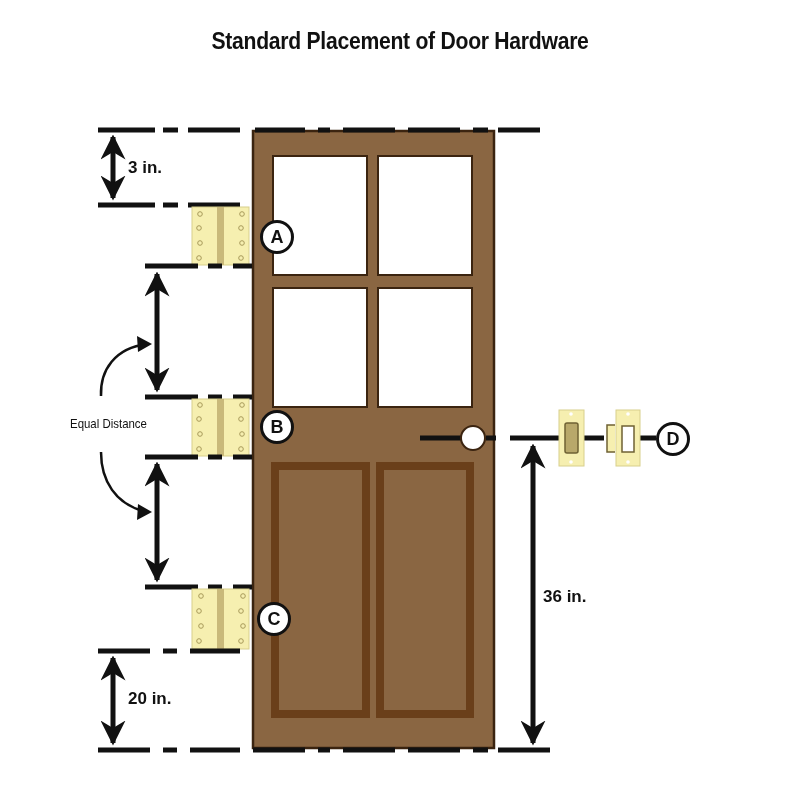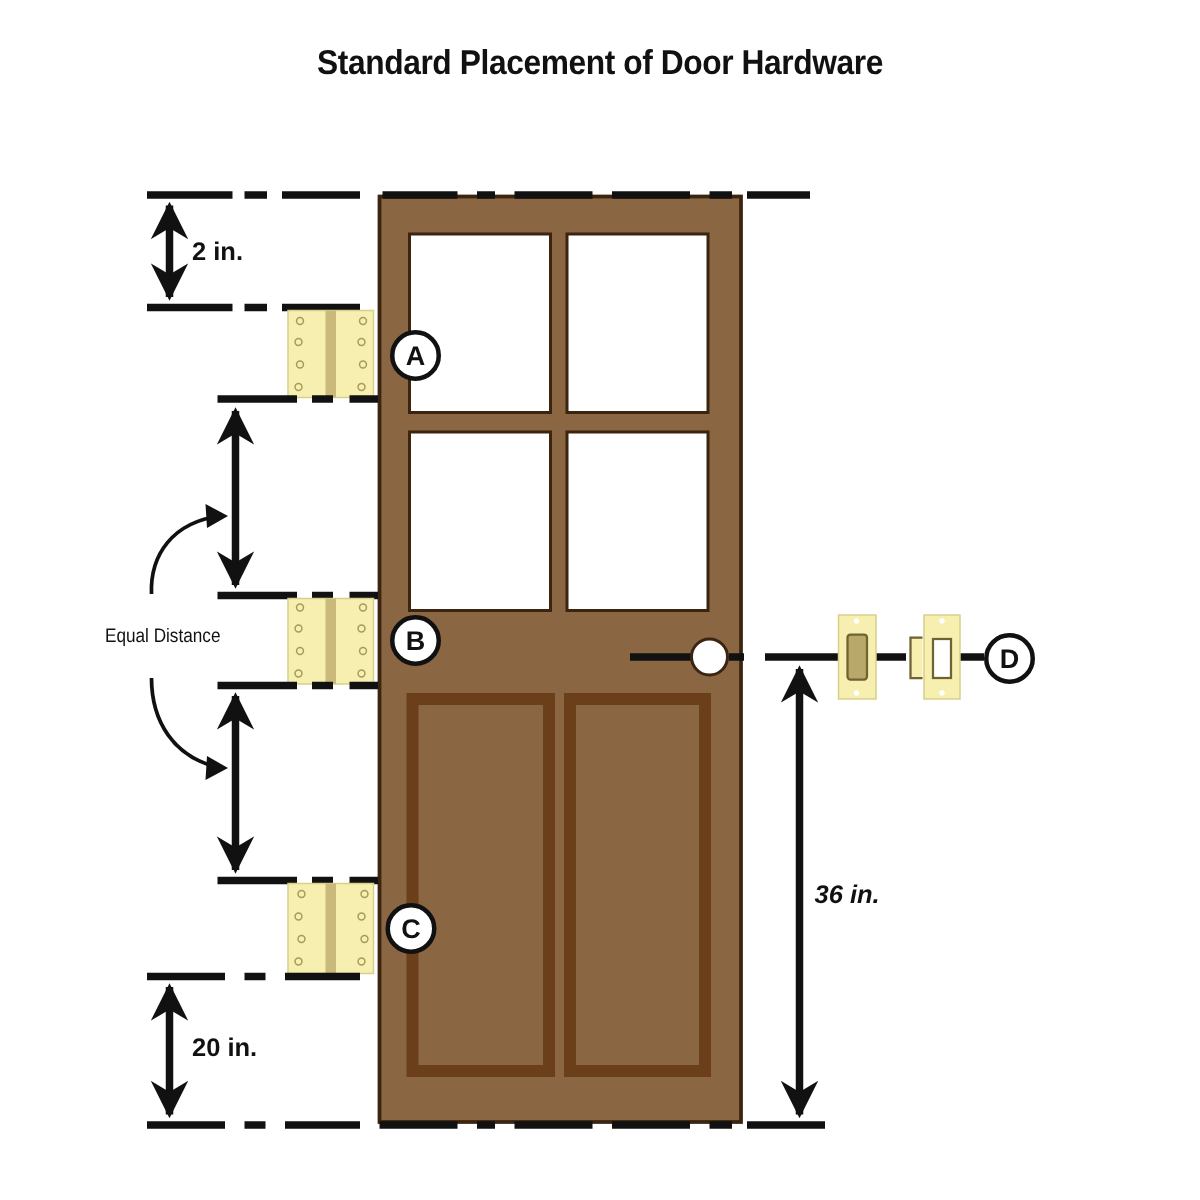--- a/index.html
+++ b/index.html
@@ -184,21 +184,21 @@
   </g>
   <g>
     <path d="M615,425 L607,425 L607,452 L615,452" fill="#f6efb0" stroke="#6f6233" stroke-width="1.5"></path>
     <rect x="616" y="410" width="24" height="56" fill="#f6efb0" stroke="#d8cf8c" stroke-width="1"></rect>
     <rect x="622" y="426" width="12" height="26" fill="#ffffff" stroke="#6f6233" stroke-width="1.5"></rect>
     <circle cx="628" cy="414" r="1.8" fill="#ffffff"></circle>
     <circle cx="628" cy="462" r="1.8" fill="#ffffff"></circle>
   </g>
 </svg>
 
-<div class="lbl dim" style="left:128px; top:158px;">2 in.</div>
+<div class="lbl dim" style="left:128px; top:158px;">3 in.</div>
 <div class="lbl eq" style="left:70px; top:416px;">Equal Distance</div>
 <div class="lbl dim" style="left:128px; top:689px;">20 in.</div>
-<div class="lbl dim" style="left:543px; top:587px;font-style:italic;">36 in.</div>
+<div class="lbl dim" style="left:543px; top:587px;">36 in.</div>
 
 <div class="badge" style="left:260px; top:220px;">A</div>
 <div class="badge" style="left:260px; top:410px;">B</div>
 <div class="badge" style="left:257px; top:602px;">C</div>
 <div class="badge" style="left:656px; top:422px;">D</div>
 
 </body></html>

